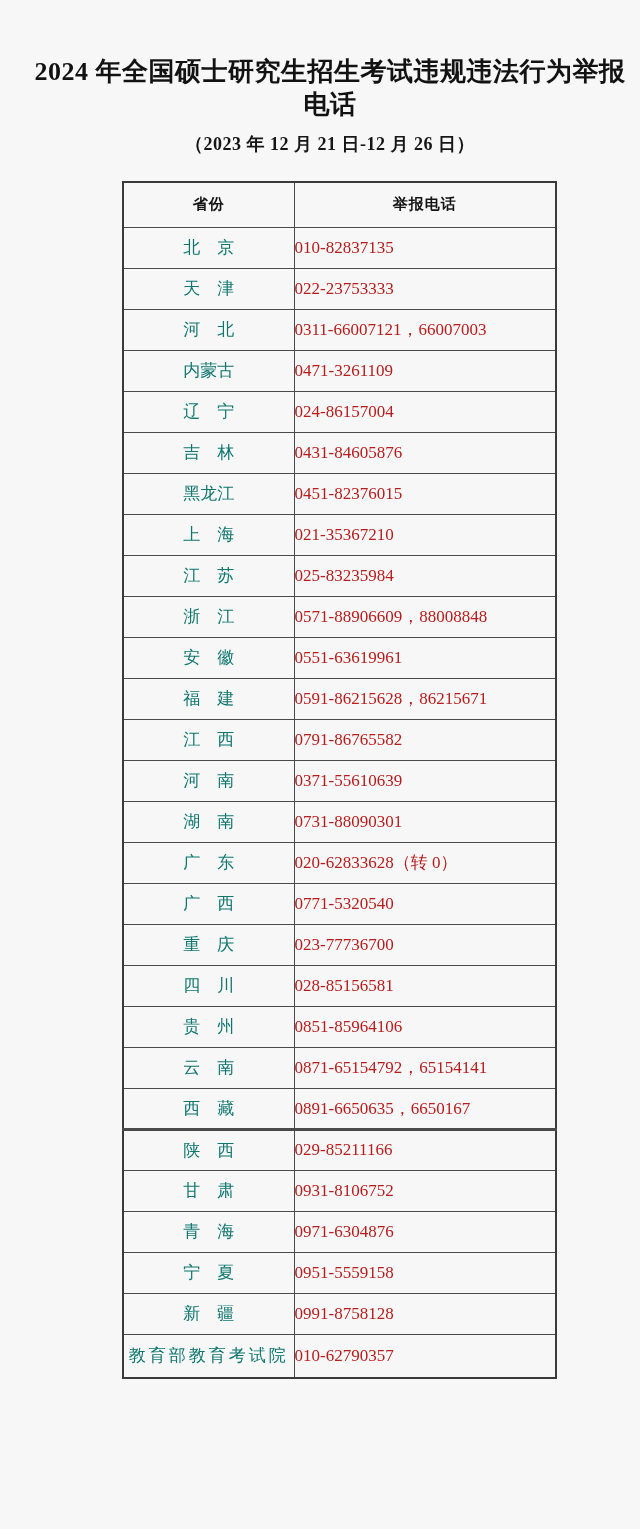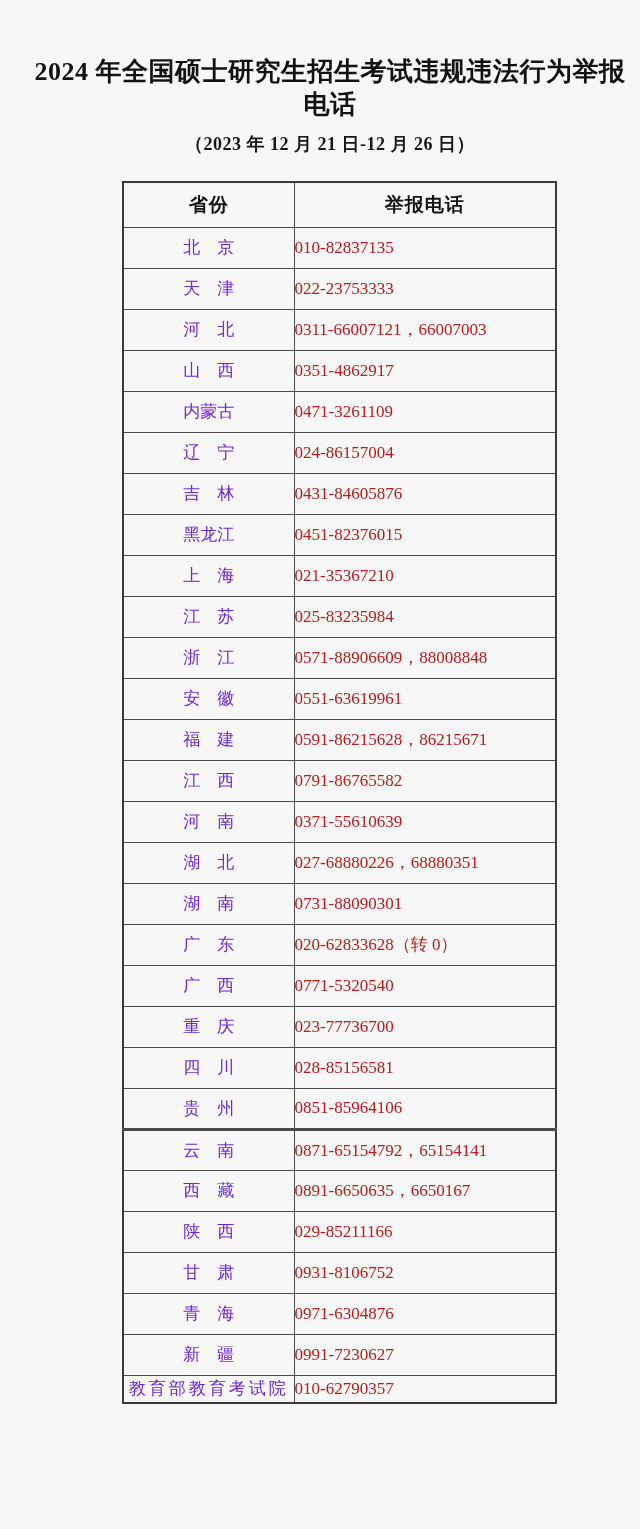--- a/index.html
+++ b/index.html
@@ -50,46 +50,46 @@
   table.report-table td {
     border: 1.5px solid #4a4a4a;
     padding: 0;
     box-sizing: border-box;
   }
   table.report-table {
     border: 2.5px solid #3a3a3a;
   }
   table.report-table th {
     height: 45px;
-    font-size: 19px;
+    font-size: 15px;
     font-weight: bold;
     color: #141414;
     text-align: center;
     letter-spacing: 1px;
   }
   table.report-table td {
     height: 41px;
     font-size: 17px;
   }
   td.province {
     text-align: center;
-    color: #6d28d9;
+    color: #0f766e;
   }
   td.province.spread {
     letter-spacing: 3px;
     text-align: center;
   }
   td.phone {
     padding-left: 13px;
     color: #b91c1c;
     text-align: left;
   }
   
   tbody tr:nth-child(23) td { border-top-width: 3px; }
-  tbody tr:last-child td { height: 28px; }
+  tbody tr:last-child td { height: 44px; }
 </style>
 </head>
 <body>
 
 <div class="page">
 
   <h1 class="doc-title">2024 年全国硕士研究生招生考试违规违法行为举报电话</h1>
 
   <div class="doc-subtitle">（2023 年 12 月 21 日-12 月 26 日）</div>
 
@@ -111,24 +111,20 @@
         </tr>
         <tr>
           <td class="province">天　津</td>
           <td class="phone">022-23753333</td>
         </tr>
         <tr>
           <td class="province">河　北</td>
           <td class="phone">0311-66007121，66007003</td>
         </tr>
         <tr>
-          <td class="province">山　西</td>
-          <td class="phone">0351-4862917</td>
-        </tr>
-        <tr>
           <td class="province">内蒙古</td>
           <td class="phone">0471-3261109</td>
         </tr>
         <tr>
           <td class="province">辽　宁</td>
           <td class="phone">024-86157004</td>
         </tr>
         <tr>
           <td class="province">吉　林</td>
           <td class="phone">0431-84605876</td>
@@ -159,24 +155,20 @@
         </tr>
         <tr>
           <td class="province">江　西</td>
           <td class="phone">0791-86765582</td>
         </tr>
         <tr>
           <td class="province">河　南</td>
           <td class="phone">0371-55610639</td>
         </tr>
         <tr>
-          <td class="province">湖　北</td>
-          <td class="phone">027-68880226，68880351</td>
-        </tr>
-        <tr>
           <td class="province">湖　南</td>
           <td class="phone">0731-88090301</td>
         </tr>
         <tr>
           <td class="province">广　东</td>
           <td class="phone">020-62833628（转 0）</td>
         </tr>
         <tr>
           <td class="province">广　西</td>
           <td class="phone">0771-5320540</td>
@@ -207,22 +199,26 @@
         </tr>
         <tr>
           <td class="province">甘　肃</td>
           <td class="phone">0931-8106752</td>
         </tr>
         <tr>
           <td class="province">青　海</td>
           <td class="phone">0971-6304876</td>
         </tr>
         <tr>
+          <td class="province">宁　夏</td>
+          <td class="phone">0951-5559158</td>
+        </tr>
+        <tr>
           <td class="province">新　疆</td>
-          <td class="phone">0991-7230627</td>
+          <td class="phone">0991-8758128</td>
         </tr>
         <tr>
           <td class="province spread">教育部教育考试院</td>
           <td class="phone">010-62790357</td>
         </tr>
       </tbody>
   </table>
 
 </div>
 

